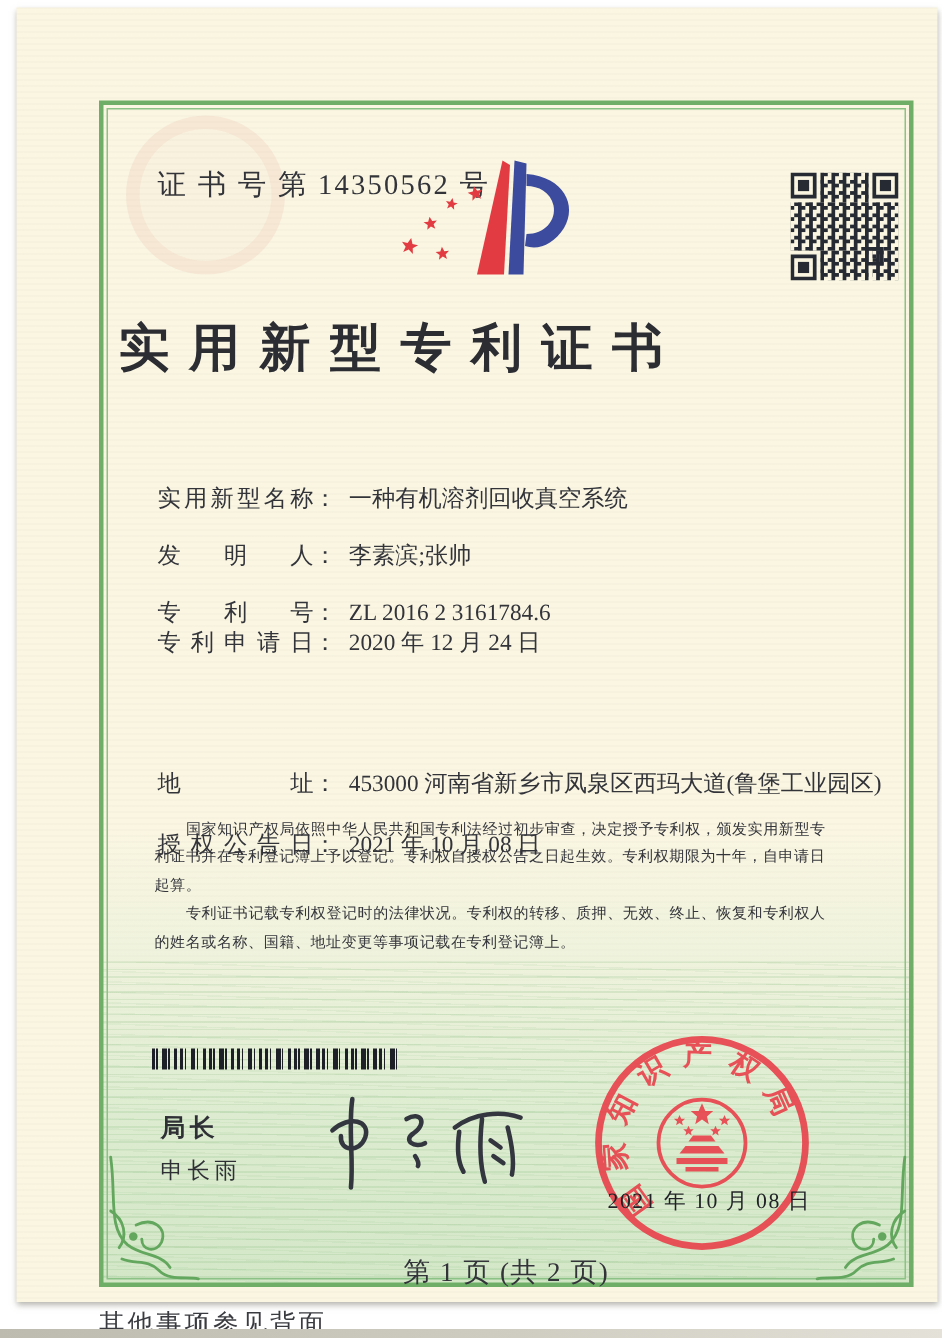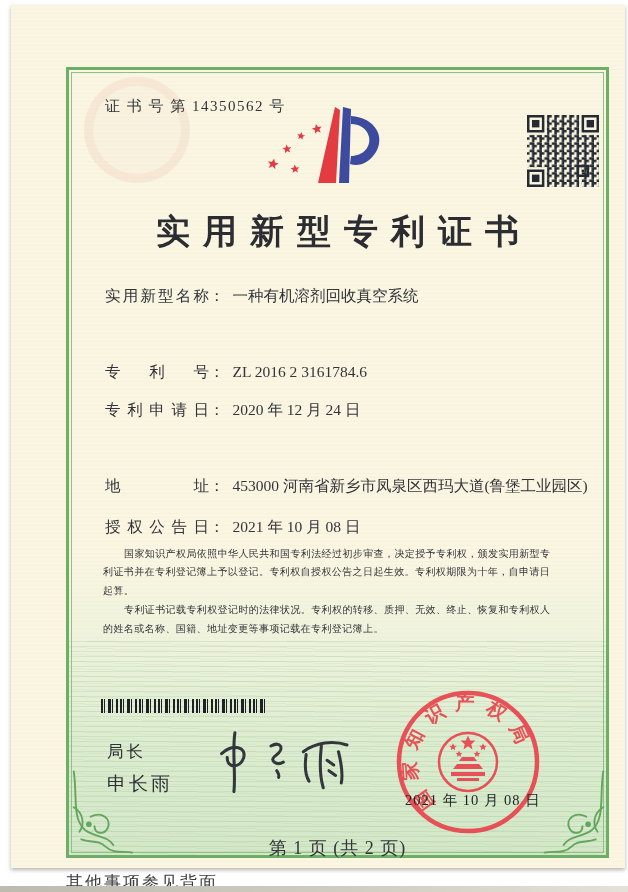--- a/index.html
+++ b/index.html
@@ -41,33 +41,33 @@
   .frame::before{
     content:"";position:absolute;left:2px;top:2px;right:2px;bottom:2px;
     border:1px solid #8cc285;
   }
   .watermark{
     position:absolute;left:73px;top:72px;width:88px;height:88px;border-radius:50%;
     border:9px solid rgba(224,142,132,0.10);
     background:rgba(235,170,158,0.05);
   }
   .cert-no{
-    position:absolute;left:94px;top:92px;
-    font-size:15px;letter-spacing:1.5px;color:#33343a;white-space:nowrap;
+    position:absolute;left:94px;top:105px;
+    font-size:19px;letter-spacing:1.5px;color:#33343a;white-space:nowrap;
   }
   .logo{position:absolute;left:250px;top:98px;width:125px;height:86px;}
   .qr{position:absolute;left:516px;top:110px;width:72px;height:72px;}
   .title{
-    position:absolute;left:55px;top:204px;width:543px;text-align:center;
+    position:absolute;left:55px;top:204px;width:543px;text-align:left;
     font-size:34px;font-weight:600;letter-spacing:13px;color:#2c2d33;text-indent:13px;
     white-space:nowrap;
   }
   .row{
     position:absolute;left:94px;height:22px;
-    font-size:15.5px;color:#33343a;white-space:nowrap;z-index:2;
+    font-size:15.5px;color:#33343a;white-space:nowrap;z-index:2;margin-top:36px;
   }
   .flabel{
     display:inline-block;width:104px;vertical-align:bottom;
     text-align:justify;text-align-last:justify;
   }
   .fvalue{margin-left:8px;}
   .grant2{position:absolute;left:229px;}
   .grant2 .flabel{width:104px;}
   .paras{
     position:absolute;left:92px;top:540px;width:452px;z-index:2;
@@ -77,22 +77,22 @@
   .paras p + p{margin-top:1px;}
   .barcode{
     position:absolute;left:90px;top:694px;width:166px;height:14px;z-index:2;
     background:repeating-linear-gradient(90deg,
       #1d2026 0 2px, rgba(0,0,0,0) 2px 3px,
       #1d2026 3px 4px, rgba(0,0,0,0) 4px 7px,
       #1d2026 7px 10px, rgba(0,0,0,0) 10px 11px,
       #1d2026 11px 12px, rgba(0,0,0,0) 12px 15px,
       #1d2026 15px 17px, rgba(0,0,0,0) 17px 19px);
   }
-  .signer-title{position:absolute;left:96px;top:736px;font-size:16.5px;color:#2e3036;letter-spacing:3px;z-index:2;}
-  .signer-name{position:absolute;left:96px;top:766px;font-size:19px;color:#2e3036;letter-spacing:3px;z-index:2;}
+  .signer-title{position:absolute;left:96px;top:736px;font-size:16.5px;color:#2e3036;letter-spacing:3px;z-index:2;font-weight:bold;}
+  .signer-name{position:absolute;left:96px;top:766px;font-size:15px;color:#2e3036;letter-spacing:3px;z-index:2;}
   .signature{position:absolute;left:203px;top:720px;width:152px;height:80px;z-index:2;}
   .seal{position:absolute;left:382px;top:682px;width:150px;height:150px;z-index:3;opacity:0.92;}
   .seal-date{
     position:absolute;left:394px;top:786px;width:150px;z-index:4;
     font-size:14.5px;color:#1f2126;letter-spacing:1px;white-space:nowrap;
   }
   .page-info{
     position:absolute;left:55px;top:831px;width:543px;text-align:center;z-index:4;
     font-size:18px;color:#33343a;letter-spacing:1px;
   }
@@ -174,24 +174,27 @@
       <path d="M20,20 h5 v5 h-5 Z M21,21 v3 h3 v-3 Z"></path>
         <rect x="22" y="22" width="1" height="1"></rect>
     </g>
   </svg>
 
   <div class="title">实用新型专利证书</div>
 
   <div class="row" style="top:281px">
     <span class="flabel">实用新型名称</span><span>：</span><span class="fvalue">一种有机溶剂回收真空系统</span>
   </div>
+  <div class="row" style="top:319px">
+    <span class="flabel">发明人</span><span>：</span><span class="fvalue">李素滨;张帅</span>
+  </div>
   <div class="row" style="top:357px">
     <span class="flabel">专利号</span><span>：</span><span class="fvalue">ZL 2016 2 3161784.6</span>
   </div>
-  <div class="row" style="top:395px">
+  <div class="row" style="top:377px">
     <span class="flabel">专利申请日</span><span>：</span><span class="fvalue">2020 年 12 月 24 日</span>
   </div>
   <div class="row" style="top:471px">
     <span class="flabel">地址</span><span>：</span><span class="fvalue">453000 河南省新乡市凤泉区西玛大道(鲁堡工业园区)</span>
   </div>
   <div class="row" style="top:512px">
     <span class="flabel">授权公告日</span><span>：</span><span class="fvalue">2021 年 10 月 08 日</span>
   </div>
 
   <div class="paras">

